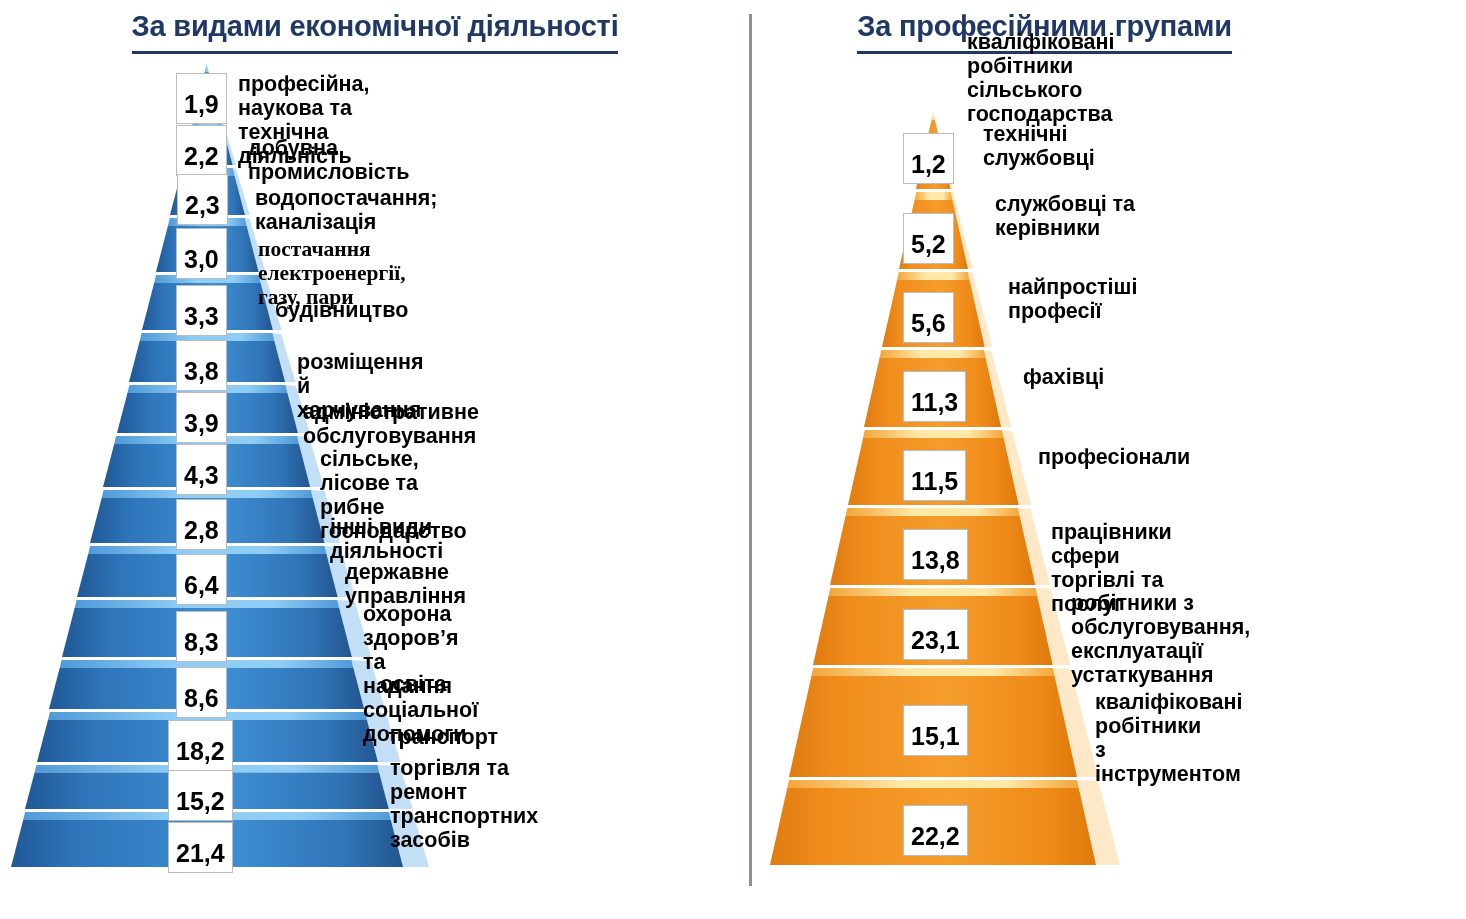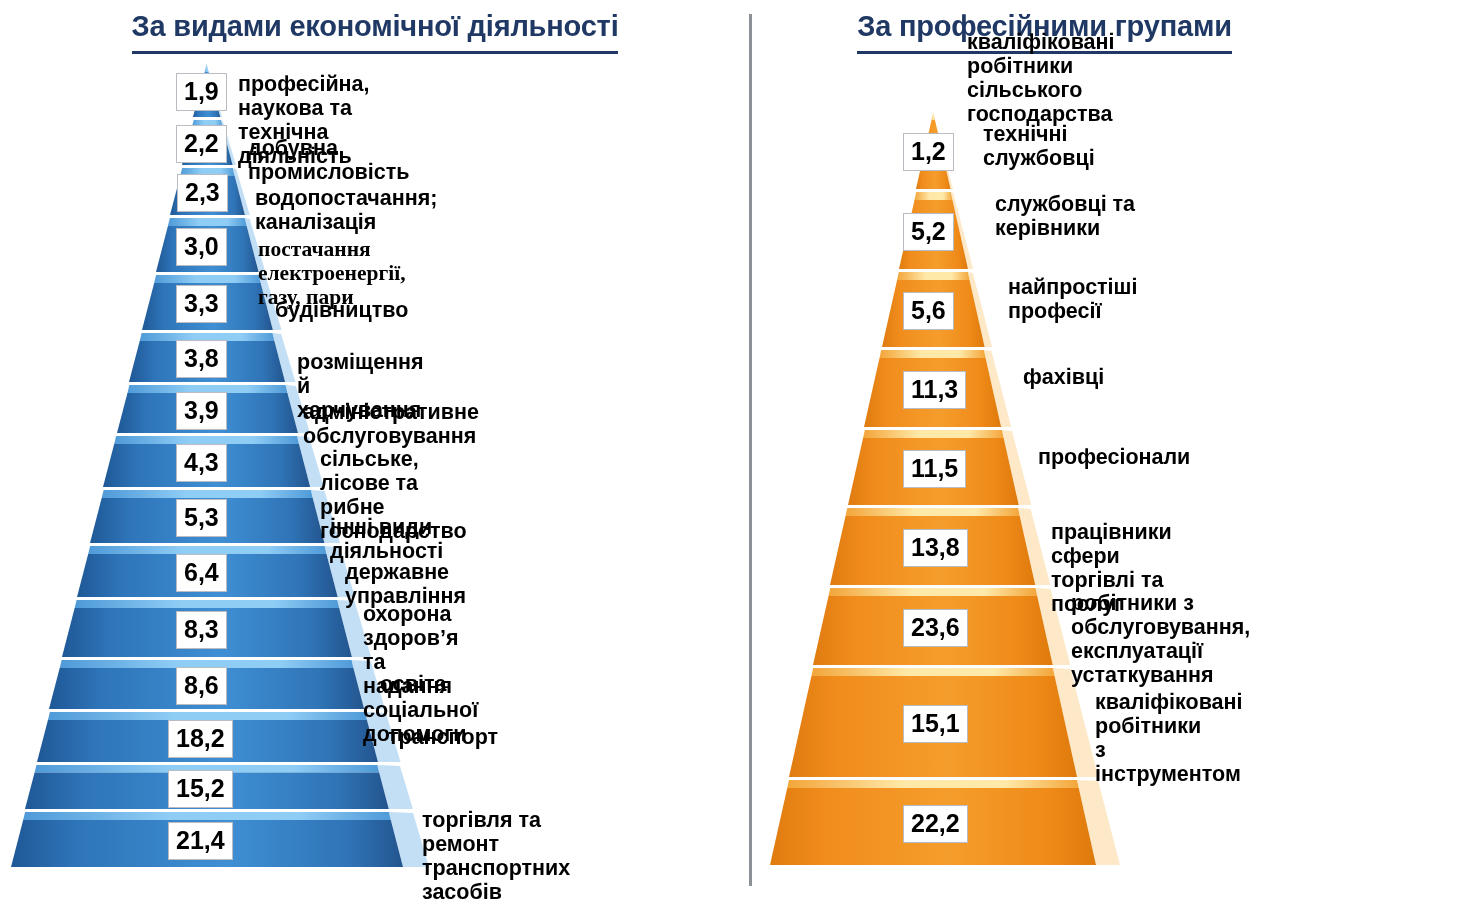--- a/index.html
+++ b/index.html
@@ -63,21 +63,21 @@
   .layer svg { display: block; width: 100%; height: 100%; overflow: visible; }
 
   
   .chip {
     position: absolute;
     background: #ffffff;
     border: 1px solid #b9bcc2;
     color: #000000;
     font-weight: bold;
     line-height: 1;
-    padding: 5px 7px 6px 7px;
+    padding: 18px 7px 6px 7px;
     font-size: 25px;
     white-space: nowrap;
     z-index: 6;
   }
 
   
   .lbl {
     position: absolute;
     color: #000000;
     font-weight: bold;
@@ -304,21 +304,21 @@
               <stop offset="0.4" stop-color="#8fcdf5"></stop>
               <stop offset="0.75" stop-color="#8fcdf5"></stop>
               <stop offset="1" stop-color="#4f9ad8"></stop>
             </linearGradient>
           </defs>
           <path d="M 250.80397022332505 30 L 264.545905707196 31 L 279.970223325062 83 L 264.4218362282878 83 Z" fill="#8fc4ee" opacity="0.55"></path>
           <path d="M 43.617866004962764 30 L 250.80397022332505 30 L 252.74937965260546 38 L 41.67245657568236 38 Z" fill="url(#pyramid-left-g8b)"></path>
           <path d="M 41.67245657568236 38 L 252.74937965260546 38 L 264.4218362282878 83 L 29.999999999999986 83 Z" fill="url(#pyramid-left-g8)"></path>
         </svg>
       </div>
-      <div class="chip" style="top: 499px; left: 176px;">5,3</div>
+      <div class="chip" style="top: 499px; left: 176px;">2,8</div>
       <div class="lbl" style="left: 330px; top: 515px;">інші види діяльності</div>
       <div class="layer" style="left: 46.6576px; top: 516px; width: 346.685px; height: 114px;">
         <svg viewBox="0 0 346.6848635235732 114" preserveAspectRatio="none">
           <defs>
             <linearGradient id="pyramid-left-g9" x1="0" y1="0" x2="1" y2="0">
               <stop offset="0" stop-color="#1f5896"></stop>
               <stop offset="0.16" stop-color="#2e74b8"></stop>
               <stop offset="0.55" stop-color="#3f8fd4"></stop>
               <stop offset="0.86" stop-color="#2f74b6"></stop>
               <stop offset="1" stop-color="#23558f"></stop>
@@ -426,21 +426,21 @@
               <stop offset="0.75" stop-color="#8fcdf5"></stop>
               <stop offset="1" stop-color="#4f9ad8"></stop>
             </linearGradient>
           </defs>
           <path d="M 382.3622828784119 30 L 404.9751861042184 31 L 417.9205955334987 74 L 393.7915632754342 74 Z" fill="#8fc4ee" opacity="0.55"></path>
           <path d="M 41.429280397022296 30 L 382.3622828784119 30 L 384.1909677419355 37.52 L 39.60059553349873 37.52 Z" fill="url(#pyramid-left-g13b)"></path>
           <path d="M 39.60059553349873 37.52 L 384.1909677419355 37.52 L 393.7915632754342 74 L 30 74 Z" fill="url(#pyramid-left-g13)"></path>
         </svg>
       </div>
       <div class="chip" style="top: 770px; left: 168px;">15,2</div>
-      <div class="lbl" style="left: 390px; top: 808px; margin-left: 32px;">торгівля та ремонт
+      <div class="lbl" style="left: 390px; top: 756px;">торгівля та ремонт
 транспортних засобів</div>
       <div class="layer" style="left: -19px; top: 782px; width: 478px; height: 118px;">
         <svg viewBox="0 0 478 118" preserveAspectRatio="none">
           <defs>
             <linearGradient id="pyramid-left-g14" x1="0" y1="0" x2="1" y2="0">
               <stop offset="0" stop-color="#1f5896"></stop>
               <stop offset="0.16" stop-color="#2e74b8"></stop>
               <stop offset="0.55" stop-color="#3f8fd4"></stop>
               <stop offset="0.86" stop-color="#2f74b6"></stop>
               <stop offset="1" stop-color="#23558f"></stop>
@@ -629,21 +629,21 @@
             <stop offset="0.4" stop-color="#ffe9a8"></stop>
             <stop offset="0.75" stop-color="#ffe9a8"></stop>
             <stop offset="1" stop-color="#f3a53a"></stop>
           </linearGradient>
         </defs>
         <path d="M 252.5079365079365 30 L 267.6190476190476 31 L 287.40740740740745 107 L 269.7566137566138 107 Z" fill="#fbd79a" opacity="0.55"></path>
         <path d="M 47.248677248677254 30 L 252.5079365079365 30 L 254.23280423280426 38 L 45.52380952380953 38 Z" fill="url(#pyramid-right-g6b)"></path>
         <path d="M 45.52380952380953 38 L 254.23280423280426 38 L 269.7566137566138 107 L 30 107 Z" fill="url(#pyramid-right-g6)"></path>
       </svg>
     </div>
-    <div class="chip" style="top: 609px; left: 148px;">23,6</div>
+    <div class="chip" style="top: 609px; left: 148px;">23,1</div>
     <div class="lbl" style="left: 296px; top: 520px;">працівники сфери торгівлі та  послуг</div>
     <div class="layer" style="left: 3.97354px; top: 638px; width: 372.053px; height: 172px;">
       <svg viewBox="0 0 372.0529100529101 172" preserveAspectRatio="none">
         <defs>
           <linearGradient id="pyramid-right-g7" x1="0" y1="0" x2="1" y2="0">
             <stop offset="0" stop-color="#e07b10"></stop>
             <stop offset="0.16" stop-color="#f08c1c"></stop>
             <stop offset="0.55" stop-color="#f59d2c"></stop>
             <stop offset="0.86" stop-color="#ef8a18"></stop>
             <stop offset="1" stop-color="#de7a0c"></stop>

